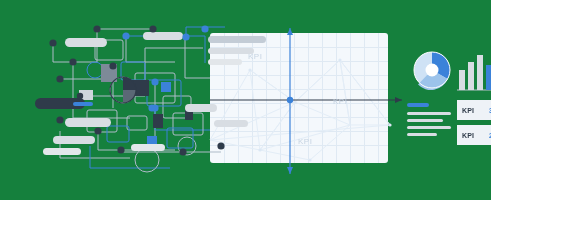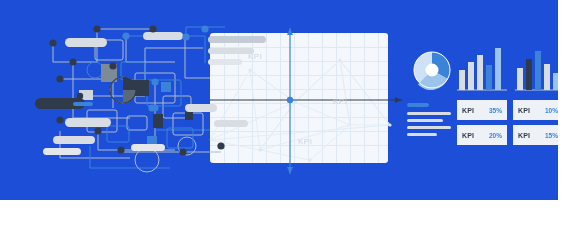--- a/index.html
+++ b/index.html
@@ -5,23 +5,23 @@
   html, body {
     margin: 0;
     padding: 0;
     background: #ffffff;
   }
   body {
     font-family: "Liberation Sans", sans-serif;
   }
   #canvas {
     position: relative;
-    width: 558px;
+    width: 491px;
     height: 200px;
-    background: #1d4ed8;
+    background: #15803d;
     overflow: hidden;
   }
   .abs { position: absolute; }
 
   
   .bar { position: absolute; border-radius: 6px; }
 
   
   .txt-row { position: absolute; border-radius: 2px; background: #d8dde3; }
 

